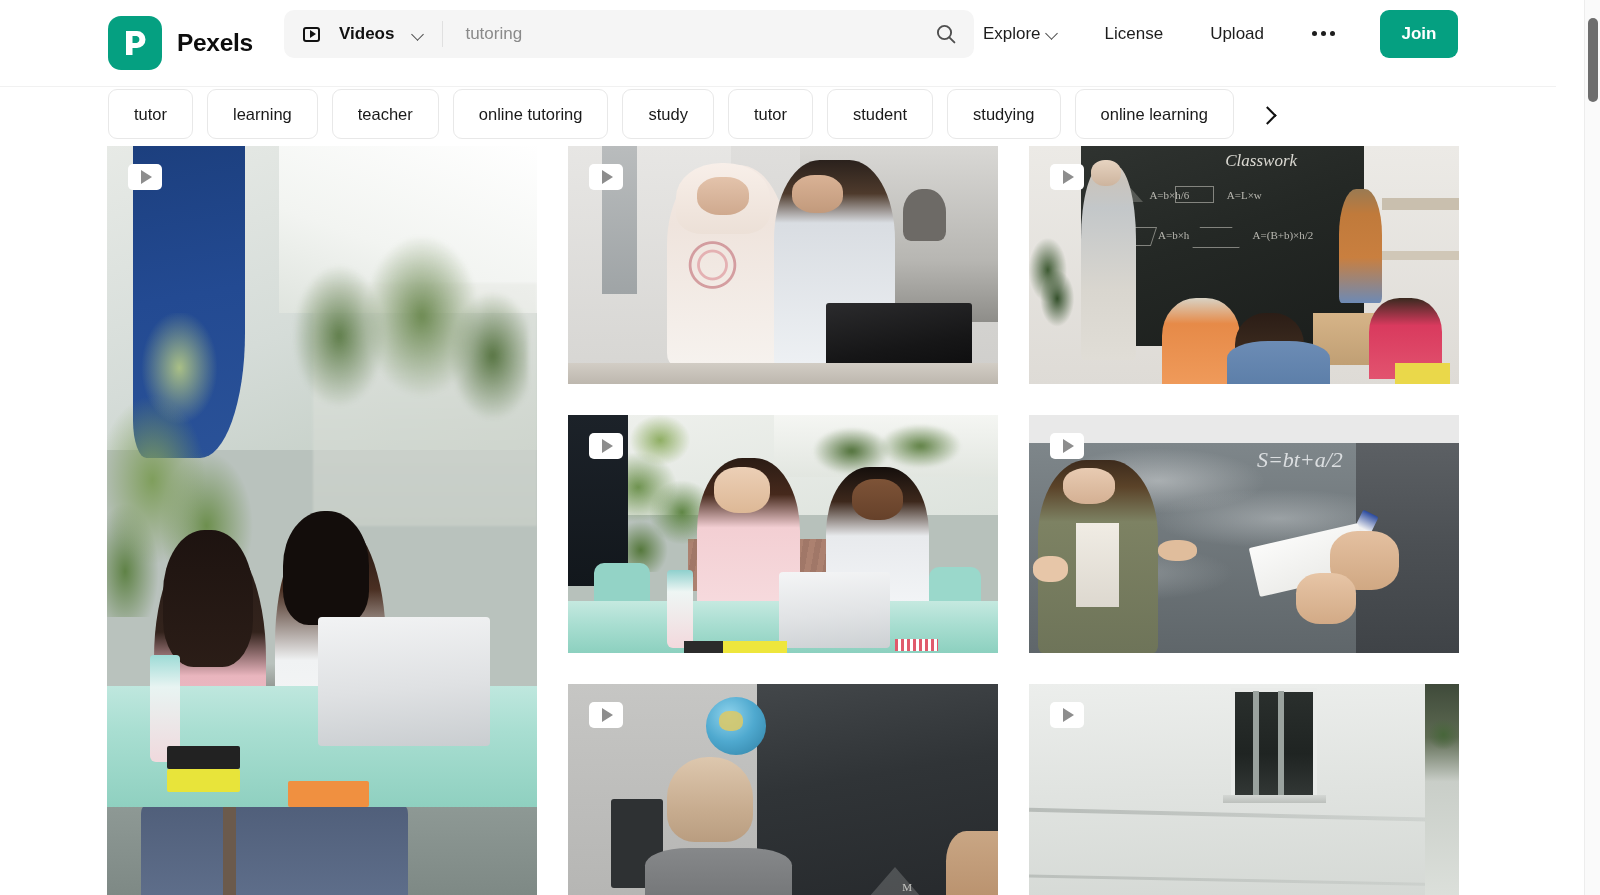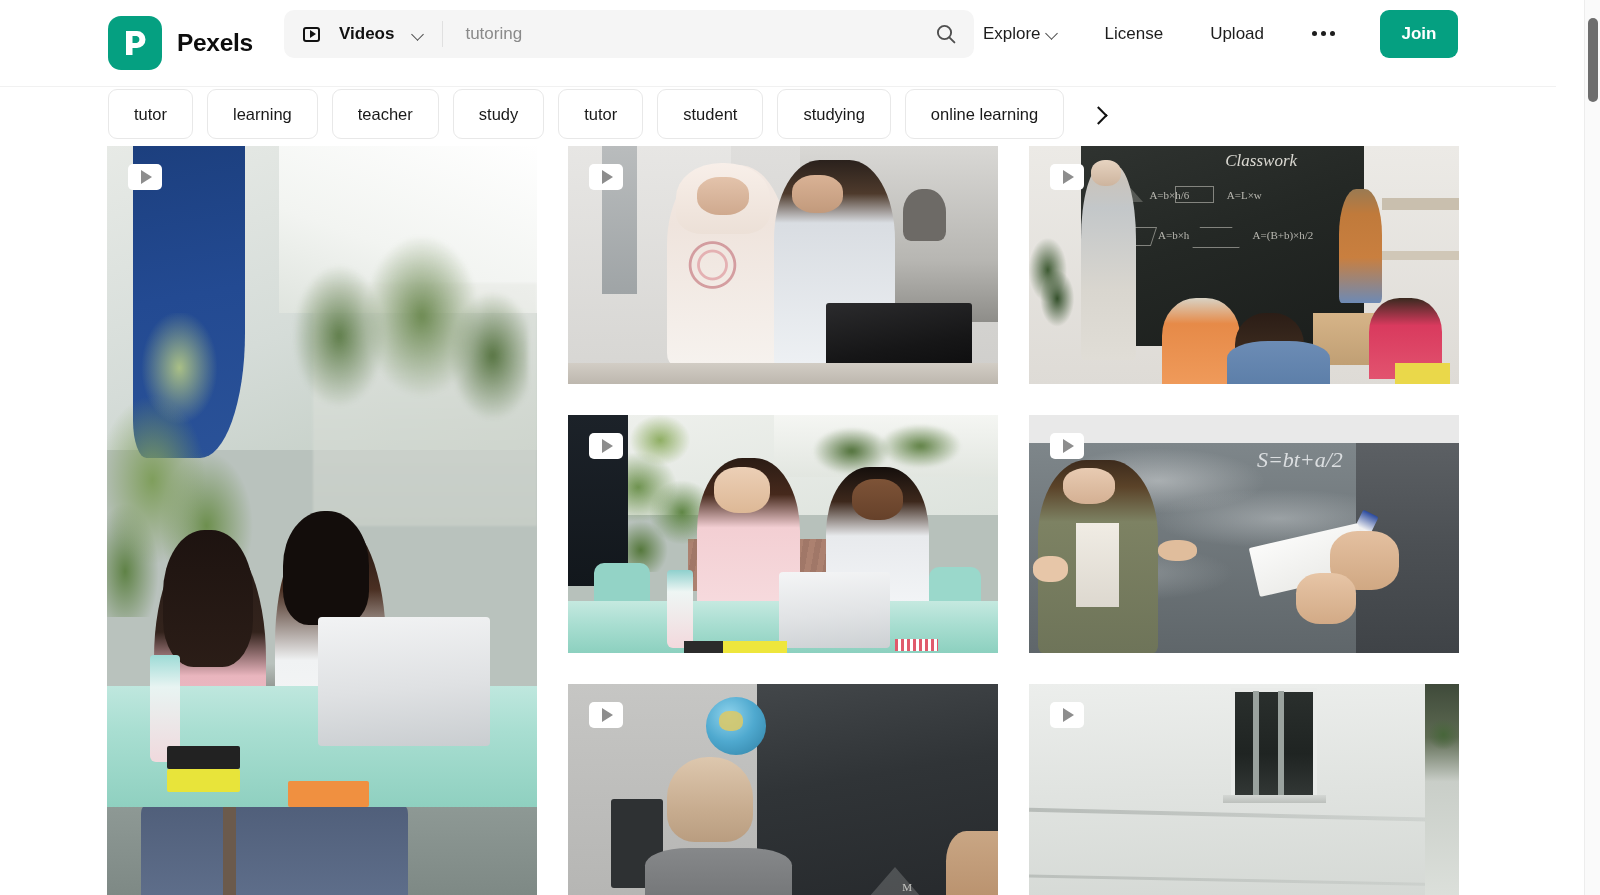--- a/index.html
+++ b/index.html
@@ -624,20 +624,21 @@
           <span></span>
       </div>
       <button class="join-btn">Join</button>
     </div>
   </div>
 
   <div class="tagrow">
     <div class="chip">tutor</div>
     <div class="chip">learning</div>
     <div class="chip">teacher</div>
+    <div class="chip">online tutoring</div>
     <div class="chip">study</div>
     <div class="chip">tutor</div>
     <div class="chip">student</div>
     <div class="chip">studying</div>
     <div class="chip">online learning</div>
     <div class="tag-next">
       <span class="ar"></span>
     </div>
   </div>
 

